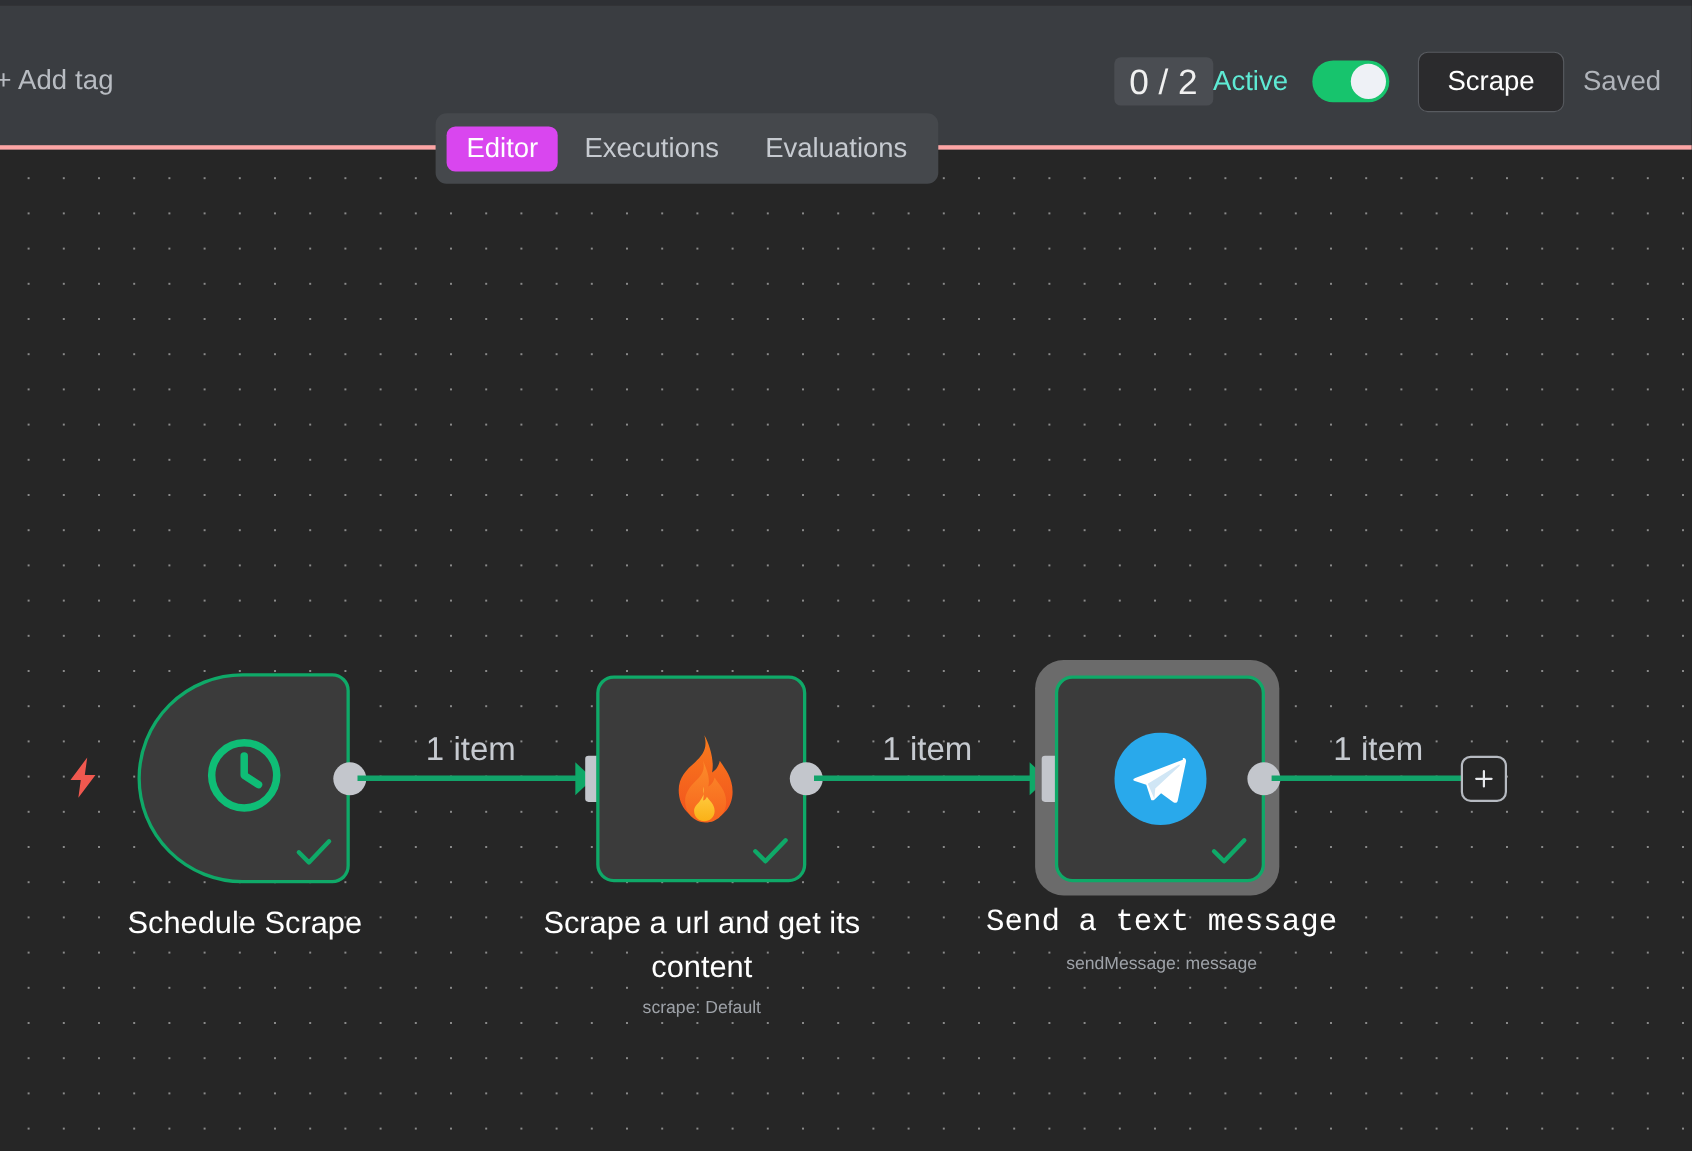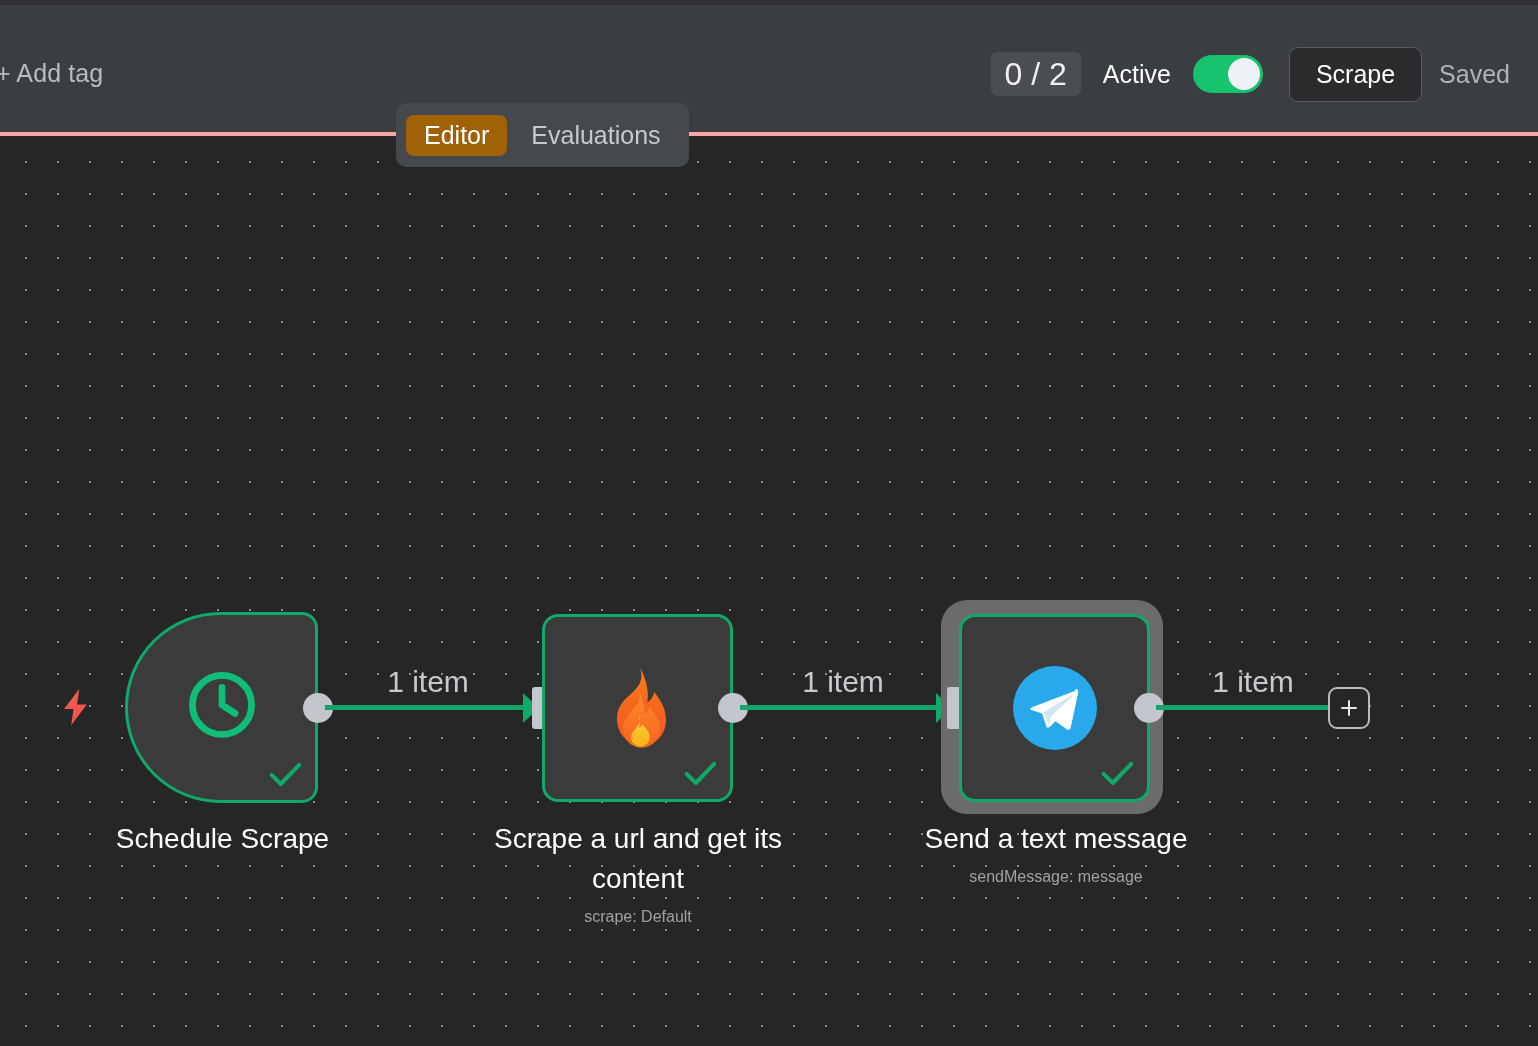--- a/index.html
+++ b/index.html
@@ -64,23 +64,22 @@
     font-size: 32px;
     border-radius: 6px;
     padding: 7px 14px;
     line-height: 1;
     display: flex;
     align-items: center;
     height: 44px;
   }
 
   .active-label {
-    color: #ffffff;
-    font-size: 25px;
-    margin-left: 22px;
+    color: #5eead4;
+    font-size: 25px;
     line-height: 1;
   }
 
   .toggle {
     margin-left: 22px;
     width: 70px;
     height: 38px;
     background: #17c46d;
     border-radius: 19px;
     position: relative;
@@ -132,21 +131,21 @@
   .tab {
     font-size: 25px;
     color: #c6cad0;
     padding: 8px 18px;
     border-radius: 8px;
     line-height: 1;
     cursor: pointer;
     white-space: nowrap;
   }
   .tab.active {
-    background: #a16207;
+    background: #d946ef;
     color: #ffffff;
   }
 
   
   .canvas {
     position: absolute;
     top: 137px; left: 0;
     width: 1538px;
     height: 909px;
     background-color: #262626;
@@ -272,20 +271,21 @@
       </div>
 
       <button class="share-btn">Scrape</button>
 
       <div class="saved-label">Saved</div>
     </div>
   </div>
 
   <div class="tabbar">
     <div class="tab active">Editor</div>
+    <div class="tab">Executions</div>
     <div class="tab">Evaluations</div>
   </div>
 
   <div class="canvas">
 
     <div class="bolt" style="left:54px; top:548px;">
       <svg class="icon-svg" width="44" height="44" viewBox="0 0 24 24">
         <path d="M13.8 2 5.5 13.1h5.1L9.4 22l8.5-11.4h-5.3z" fill="#f0584f"></path>
       </svg>
     </div>
@@ -366,21 +366,21 @@
             <path d="M17.4 26.6 33 17c.8-.5 1.5-.2.9.3L21.3 29.1l-.5 5.2z" fill="#d0e6f5"></path>
           </svg>
         </div>
         <div class="check" style="right:10px; bottom:6px;">
           <svg class="icon-svg" width="40" height="40" viewBox="0 0 24 24" fill="none">
             <path d="M4 12.5 9.5 18 20.5 6.5" stroke="#0fa968" stroke-width="2.4" stroke-linecap="round" stroke-linejoin="round"></path>
           </svg>
         </div>
       </div>
       <div class="port-out" style="left:1134px; top:556px;"></div>
-      <div class="node-label" style="left:870px; top:682px; width:372px;">Send a text message</div>
+      <div class="node-label" style="left:870px; top:682px; width:372px;font-family:Liberation Mono, monospace;">Send a text message</div>
       <div class="node-sub" style="left:870px; top:730px; width:372px;">sendMessage: message</div>
     </div>
 
     <div class="wire" style="left:1156px; top:568px; width:173px;"></div>
     <div class="wire-label" style="left:1153px; top:528px; width:200px;">1 item</div>
     <div class="plus-btn" style="left:1328px; top:550px;">
       <svg class="icon-svg" width="24" height="24" viewBox="0 0 24 24">
         <path d="M12 5v14M5 12h14" stroke="#e6e8ec" stroke-width="2" stroke-linecap="round"></path>
       </svg>
     </div>

